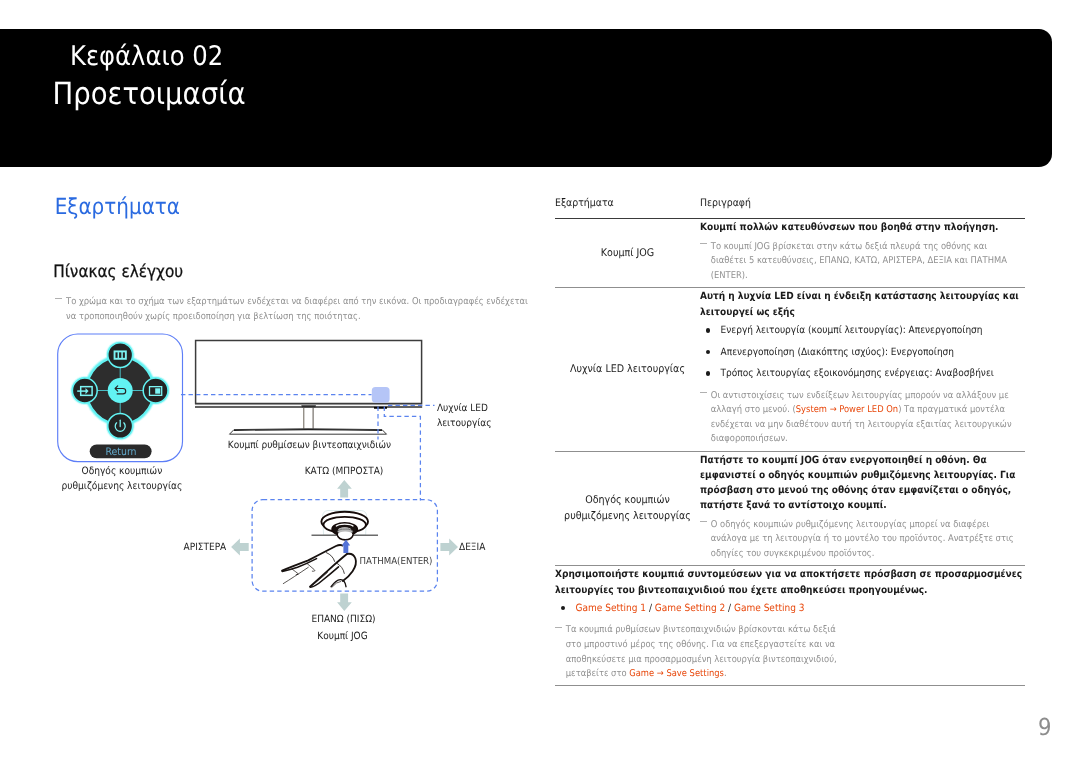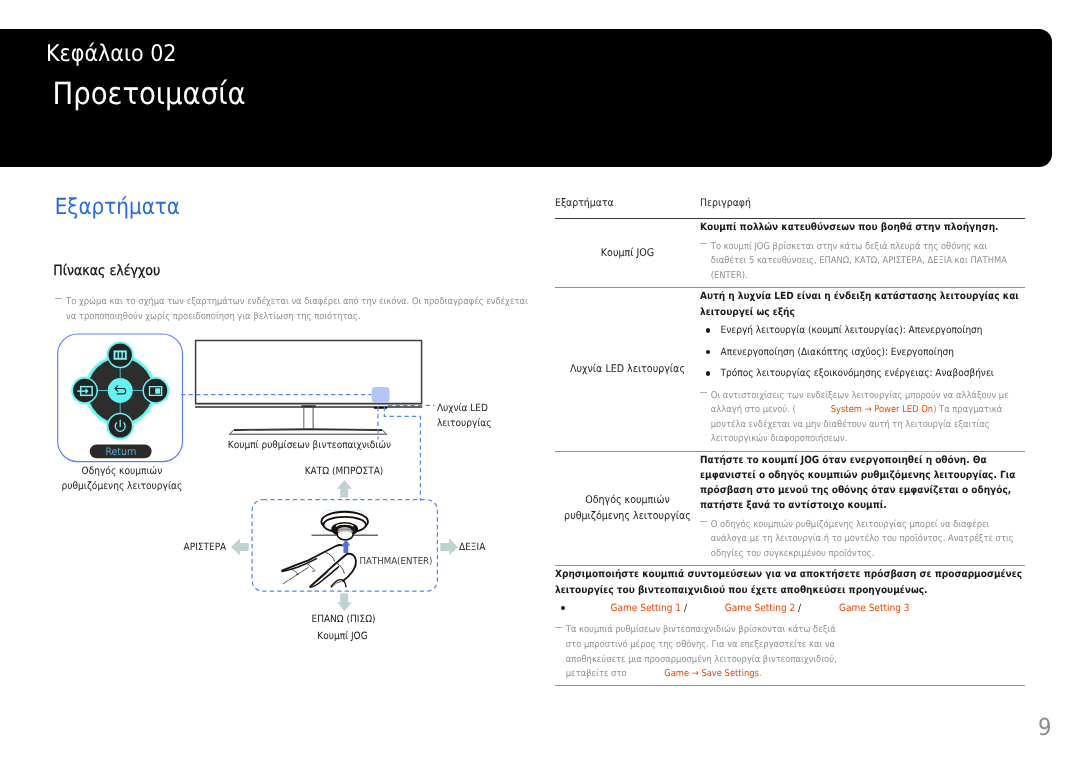--- a/index.html
+++ b/index.html
@@ -6,26 +6,26 @@
   *{box-sizing:border-box;}
   html,body{margin:0;padding:0;}
   body{width:1080px;height:763px;background:#fff;
        font-family:"DejaVu Sans Condensed","DejaVu Sans",sans-serif;color:#231f20;overflow:hidden;position:relative;
        -webkit-font-smoothing:antialiased;text-rendering:geometricPrecision;}
   .page{position:absolute;left:0;top:0;width:1080px;height:763px;}
 
   
   .hdr{position:absolute;left:0;top:29px;width:1051.5px;height:138px;background:#000;
        border-top-right-radius:13px;border-bottom-right-radius:13px;}
-  .hdr-chapter{position:absolute;left:46px;top:13.5px;font-size:23px;color:#fff;line-height:1;text-align:right;}
+  .hdr-chapter{position:absolute;left:70px;top:13.5px;font-size:27px;color:#fff;line-height:1;text-align:right;}
   .hdr-title{position:absolute;left:52.5px;top:50.8px;font-size:30.6px;color:#fff;line-height:1;}
 
   
   .sect-title{position:absolute;left:54.7px;top:196.2px;font-size:22.2px;color:#2a6ae0;line-height:1;}
-  .sub-title{position:absolute;left:53.2px;top:263.5px;font-size:14px;color:#111;line-height:1;-webkit-text-stroke:0.25px #111;}
+  .sub-title{position:absolute;left:53.2px;top:263.5px;font-size:17px;color:#111;line-height:1;-webkit-text-stroke:0.25px #111;}
   .note{position:relative;padding-left:10.8px;font-size:9.3px;line-height:14.56px;color:#909090;}
   .note .dash{position:absolute;left:0;top:3.3px;width:7px;height:1px;background:#b0b0b0;font-size:0;line-height:0;}
   .note-left{position:absolute;left:55.3px;top:295px;width:481px;}
 
   
   .jogpanel{position:absolute;left:55px;top:332px;text-align:right;}
   .jog-caption{position:absolute;left:56.9px;top:463.8px;width:130px;text-align:center;
                font-size:10.1px;line-height:15.5px;color:#1b1b1b;}
 
   
@@ -49,21 +49,21 @@
            text-align:center;font-size:10.6px;line-height:16px;color:#1b1b1b;padding:0 4px;}
   .row .c2{flex:1;padding:1.4px 0 3.5px 0;}
   .row .c2 .p{font-size:10px;line-height:15.12px;color:#1b1b1b;font-weight:bold;}
   .bullet+.bullet{margin-top:6.5px;}
   .p + .bullet{margin-top:3.4px;}
   .bullet{position:relative;padding-left:20.6px;font-size:10px;line-height:15.12px;color:#1b1b1b;margin-top:6.17px;}
   .bullet .dot{position:absolute;left:5.7px;top:4.9px;width:4.5px;height:4.5px;border-radius:50%;background:#1b1b1b;font-size:0;line-height:0;}
   .row .c2 .note{margin-top:4.4px;}
   .row .c2 .bullet + .note{margin-top:7.3px;}
   .row .c2 .note.narrow{max-width:288px;}
-  .hl{color:#e8480c;margin-left:35px;}
+  .hl{color:#e8480c;}
   .tbl-end{border-top:1px solid #8f8f8f;}
   .page-num{position:absolute;left:1037.9px;top:715.6px;font-size:23.5px;color:#8d8d8d;line-height:1;}
 </style>
 </head>
 <body>
 
 <div class="page">
 
   <div class="hdr">
     <div class="hdr-chapter">Κεφάλαιο 02</div>

